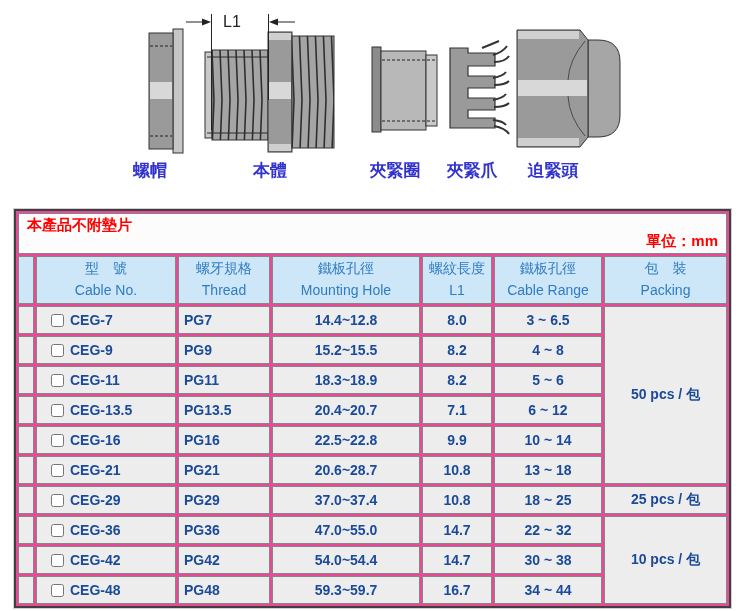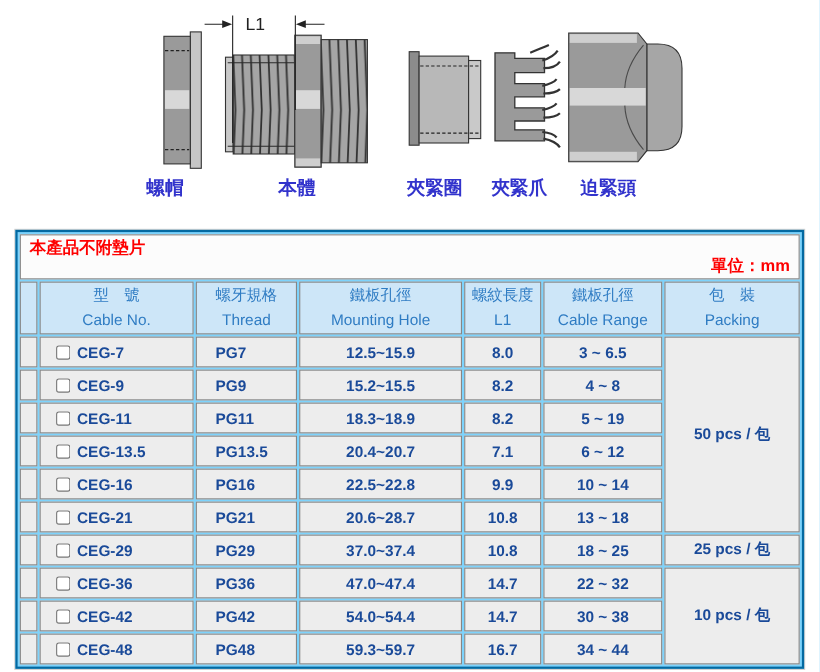--- a/index.html
+++ b/index.html
@@ -11,23 +11,23 @@
   }
   .diagram-wrap { width: 745px; height: 192px; }
   svg.diagram { display: block; }
 
   table.spec {
     margin: 17px 0 0 14px;
     width: 717px;
     table-layout: fixed;
     border-collapse: separate;
     border-spacing: 2px;
-    border: 2px solid #0369a1;
+    border: 2px solid #404040;
     box-shadow: 0 0 0 1px #cfcfcf;
-    background: #7dd3fc;
+    background: #ec4899;
   }
   .spec td, .spec th { border: 1px solid #868686; overflow: hidden; white-space: nowrap; }
   .title-cell {
     border: 1px solid #bdbdbd;
     background: #fcfcfc;
     height: 27px;
     padding: 2px 8px;
     font-size: 15px;
     font-weight: bold;
   }
@@ -47,21 +47,21 @@
     background: #ededed;
     color: #1a4a99;
     font-weight: bold;
     font-size: 14px;
     height: 28px;
     padding: 0;
   }
   td.sel   { background: #ededed; }
   th.sel-h { background: #cde6f8; }
   td.item   { text-align: left; padding-left: 14px; }
-  td.thread { text-align: left; padding-left: 17px; }
+  td.thread { text-align: left; padding-left: 5px; }
   td.num, td.packing { text-align: center; }
   input[type="checkbox"] {
     width: 13px; height: 13px;
     margin: 0 6px 0 0;
     vertical-align: -2px;
   }
 </style>
 </head>
 <body>
 
@@ -193,21 +193,21 @@
         <div>Packing</div>
       </th>
     </tr>
 
     <tr>
       <td class="data sel"></td>
       <td class="data item">
         <input type="checkbox" style=""><span>CEG-7</span>
       </td>
       <td class="data thread">PG7</td>
-      <td class="data num">12.5~15.9</td>
+      <td class="data num">14.4~12.8</td>
       <td class="data num">8.0</td>
       <td class="data num">3 ~ 6.5</td>
       <td class="data packing" rowspan="6">50 pcs / 包</td>
     </tr>
     <tr>
       <td class="data sel"></td>
       <td class="data item">
         <input type="checkbox" style=""><span>CEG-9</span>
       </td>
       <td class="data thread">PG9</td>
@@ -216,21 +216,21 @@
       <td class="data num">4 ~ 8</td>
     </tr>
     <tr>
       <td class="data sel"></td>
       <td class="data item">
         <input type="checkbox" style=""><span>CEG-11</span>
       </td>
       <td class="data thread">PG11</td>
       <td class="data num">18.3~18.9</td>
       <td class="data num">8.2</td>
-      <td class="data num">5 ~ 19</td>
+      <td class="data num">5 ~ 6</td>
     </tr>
     <tr>
       <td class="data sel"></td>
       <td class="data item">
         <input type="checkbox" style=""><span>CEG-13.5</span>
       </td>
       <td class="data thread">PG13.5</td>
       <td class="data num">20.4~20.7</td>
       <td class="data num">7.1</td>
       <td class="data num">6 ~ 12</td>
@@ -265,21 +265,21 @@
       <td class="data num">10.8</td>
       <td class="data num">18 ~ 25</td>
       <td class="data packing">25 pcs / 包</td>
     </tr>
     <tr>
       <td class="data sel"></td>
       <td class="data item">
         <input type="checkbox" style=""><span>CEG-36</span>
       </td>
       <td class="data thread">PG36</td>
-      <td class="data num">47.0~47.4</td>
+      <td class="data num">47.0~55.0</td>
       <td class="data num">14.7</td>
       <td class="data num">22 ~ 32</td>
       <td class="data packing" rowspan="3">10 pcs / 包</td>
     </tr>
     <tr>
       <td class="data sel"></td>
       <td class="data item">
         <input type="checkbox" style=""><span>CEG-42</span>
       </td>
       <td class="data thread">PG42</td>

